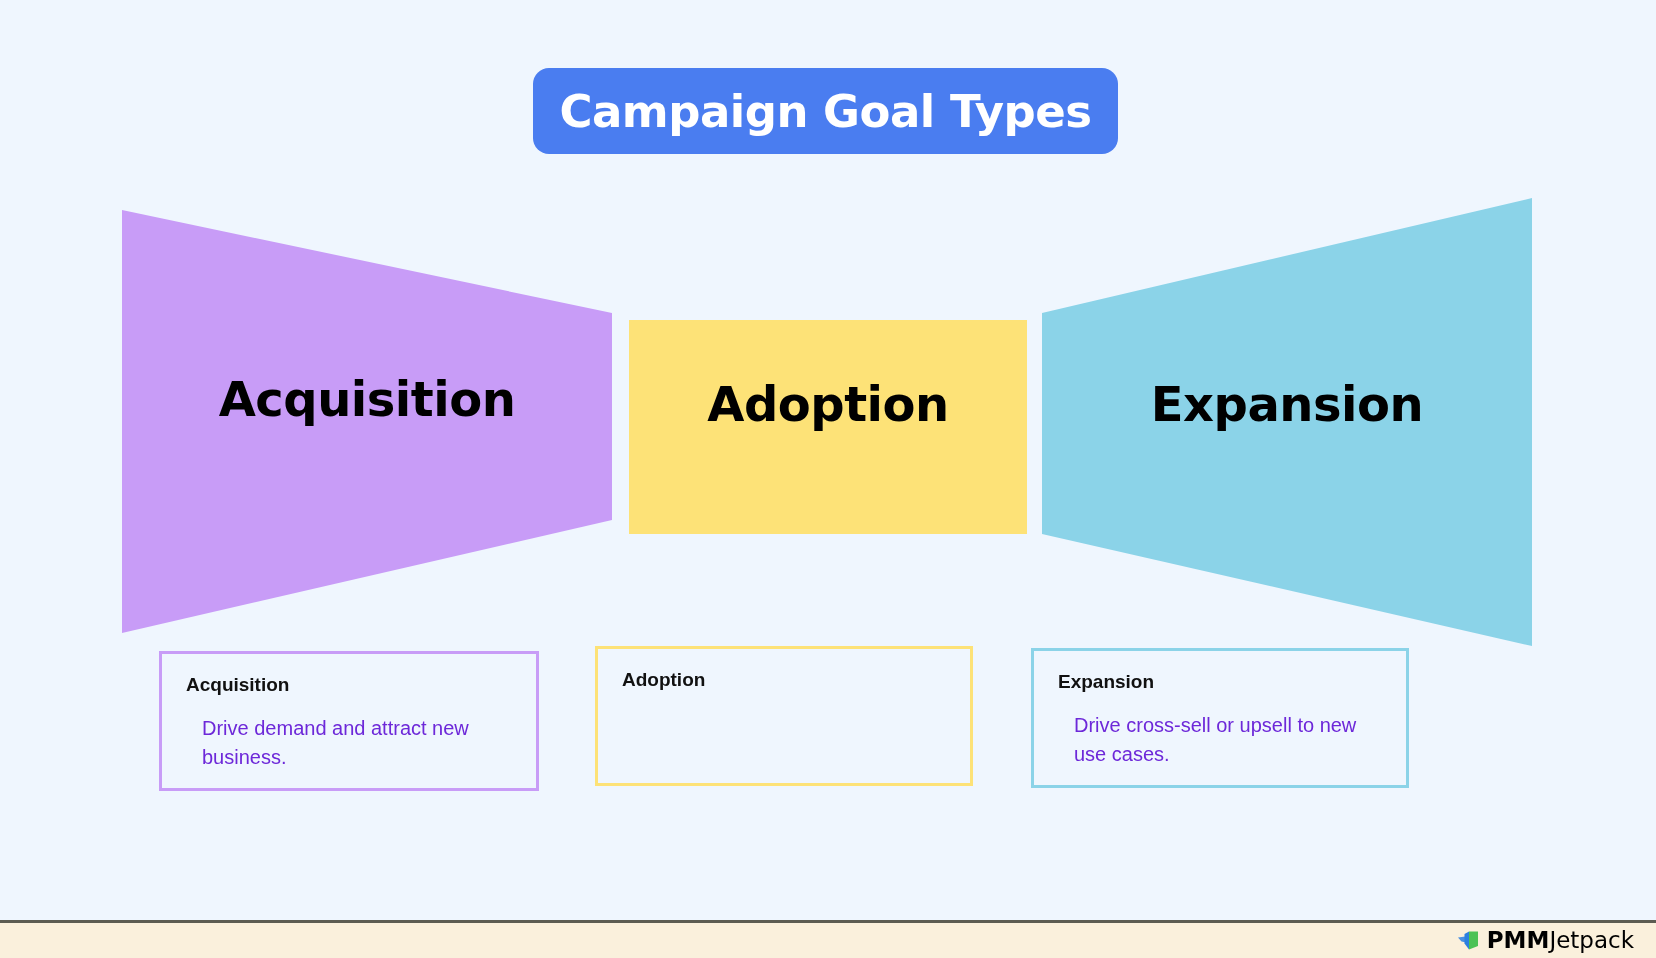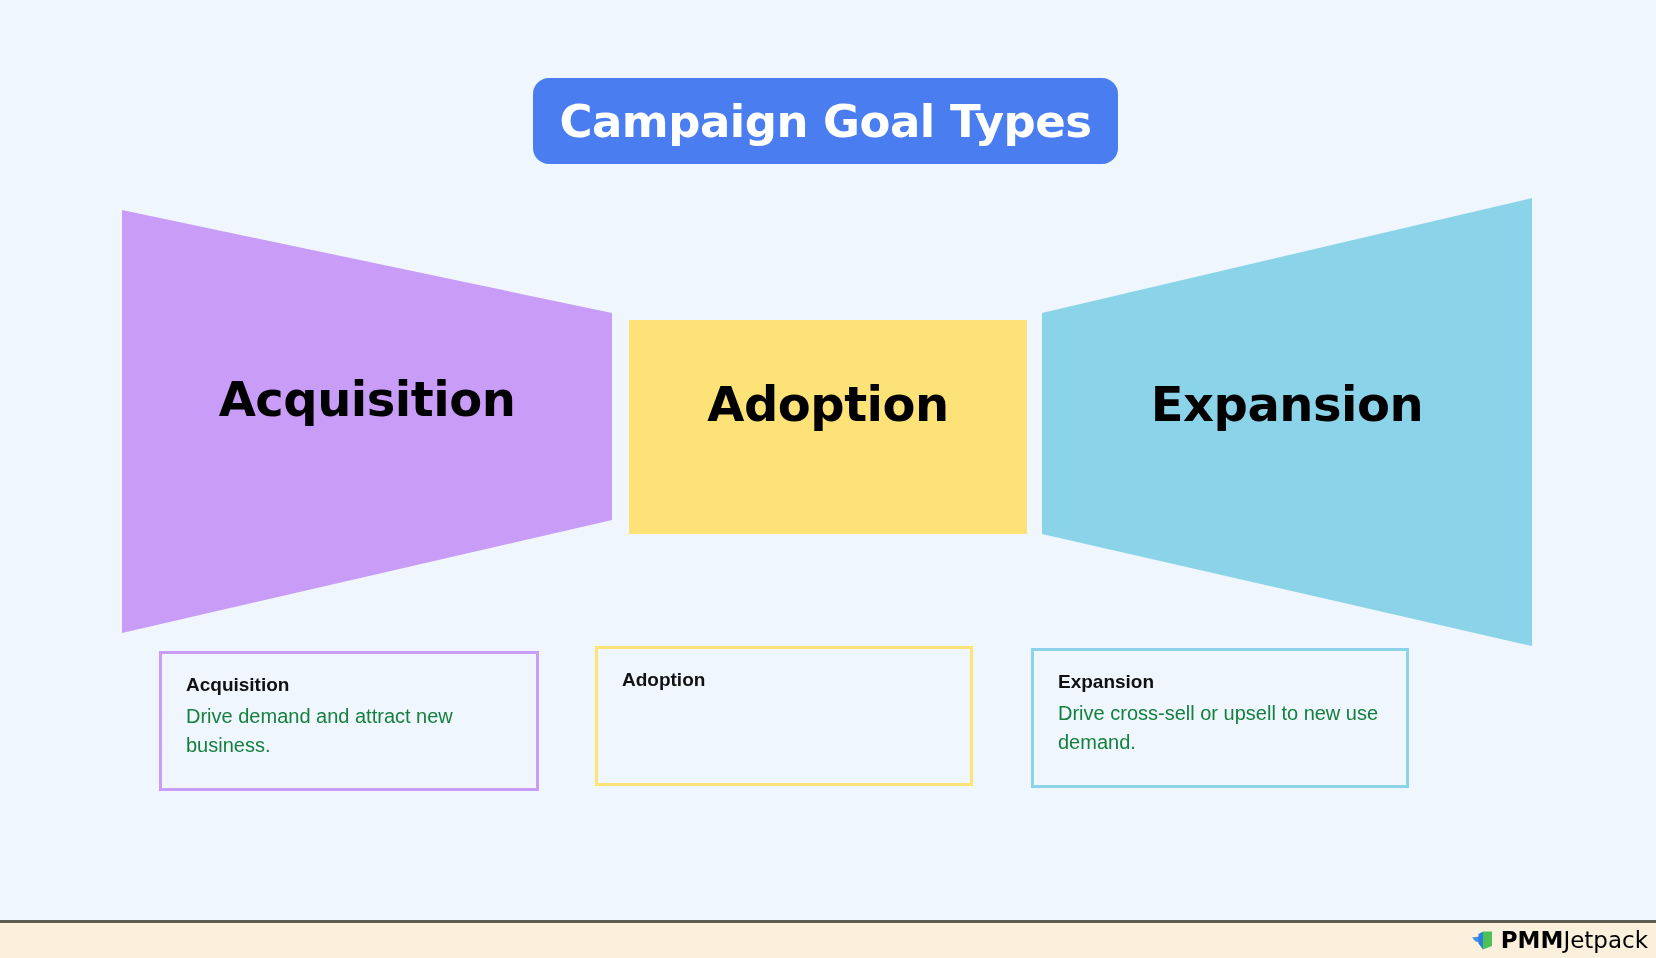--- a/index.html
+++ b/index.html
@@ -17,21 +17,21 @@
     position: relative;
     width: 1656px;
     height: 958px;
     background: #eff6fe;
   }
 
   
   .title-pill {
     position: absolute;
     left: 533px;
-    top: 78px;
+    top: 68px;
     width: 585px;
     height: 86px;
     background: #4a7df0;
     border-radius: 16px;
     display: flex;
     align-items: center;
     justify-content: center;
     box-sizing: border-box;
     text-align: center;
   }
@@ -93,23 +93,23 @@
   .legend-card .legend-title {
     font-size: 19px;
     font-weight: bold;
     color: #111111;
     line-height: 1.35;
     margin: 0 0 4px 0;
     font-family: "Liberation Sans", sans-serif;
   }
   .legend-card .legend-desc {
     font-size: 20px;
-    color: #15803d;
+    color: #6d28d9;
     line-height: 1.45;
-    margin: 0;
+    margin: 16px;
     font-family: "Liberation Sans", sans-serif;
   }
 
   .card-acquisition {
     left: 159px;
     top: 651px;
     width: 380px;
     height: 140px;
     border-color: #c89cf7;
   }
@@ -134,21 +134,21 @@
     left: 0;
     top: 920px;
     width: 1656px;
     height: 38px;
     background: #faf0dc;
     border-top: 3px solid #5c5c52;
     box-sizing: border-box;
     display: flex;
     align-items: center;
     justify-content: flex-end;
-    padding-right: 8px;
+    padding-right: 22px;
   }
   .brand {
     display: flex;
     align-items: center;
     gap: 7px;
   }
   .brand-icon {
     width: 24px;
     height: 24px;
     display: block;
@@ -186,21 +186,21 @@
     <p class="legend-title">Acquisition</p>
     <p class="legend-desc">Drive demand and attract new business.</p>
   </div>
 
   <div class="legend-card card-adoption">
     <p class="legend-title">Adoption</p>
   </div>
 
   <div class="legend-card card-expansion">
     <p class="legend-title">Expansion</p>
-    <p class="legend-desc">Drive cross-sell or upsell to new use demand.</p>
+    <p class="legend-desc">Drive cross-sell or upsell to new use cases.</p>
   </div>
 
   <div class="footer-bar">
     <div class="brand">
       <svg class="brand-icon" viewBox="0 0 24 24" xmlns="http://www.w3.org/2000/svg">
         <polygon points="2,8.5 13,7 10,13.5 5.5,12.5" fill="#4A90E2"></polygon>
         <polygon points="13,2.5 22,2.5 22,17 13,20.5" fill="#4CC255"></polygon>
         <polygon points="13,2.5 13,20.5 8.5,14.5 8.5,5" fill="#2B7FE0"></polygon>
       </svg>
       <span class="brand-text">

